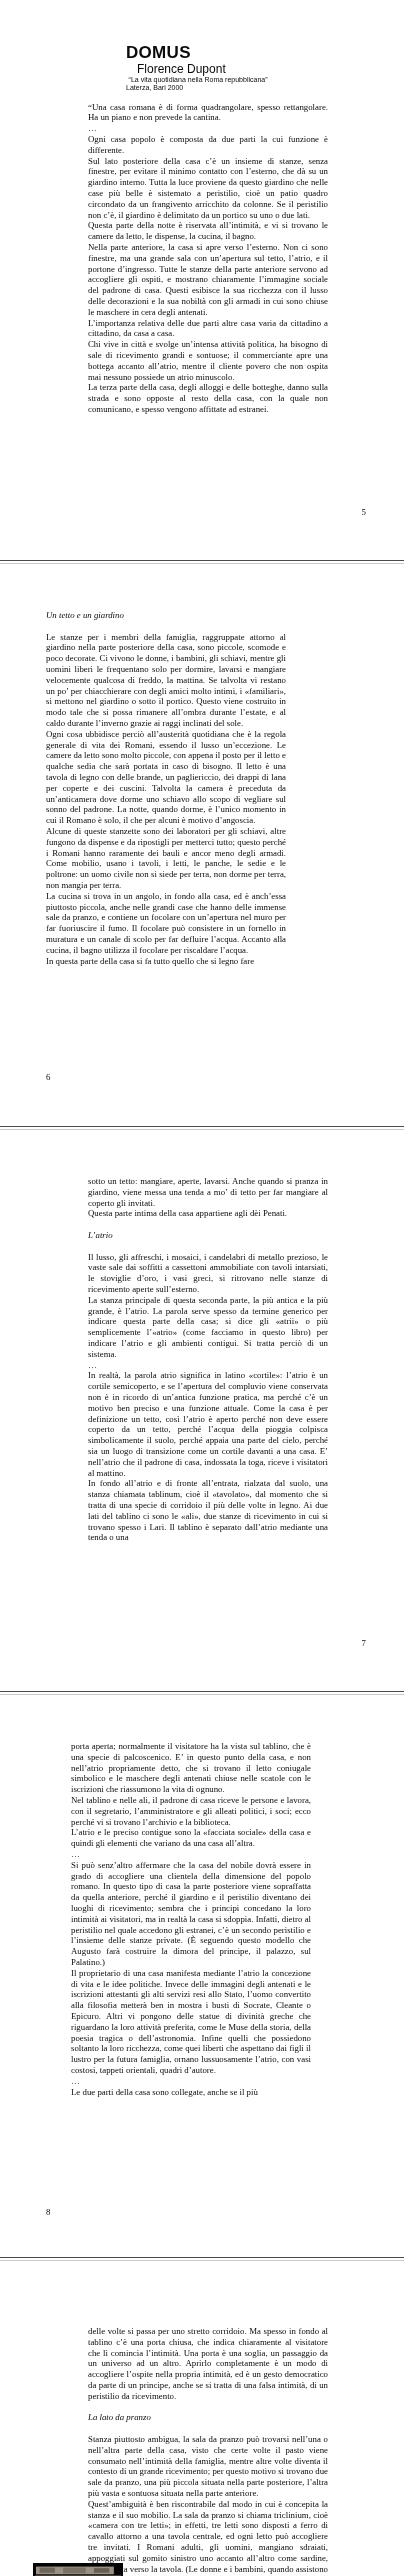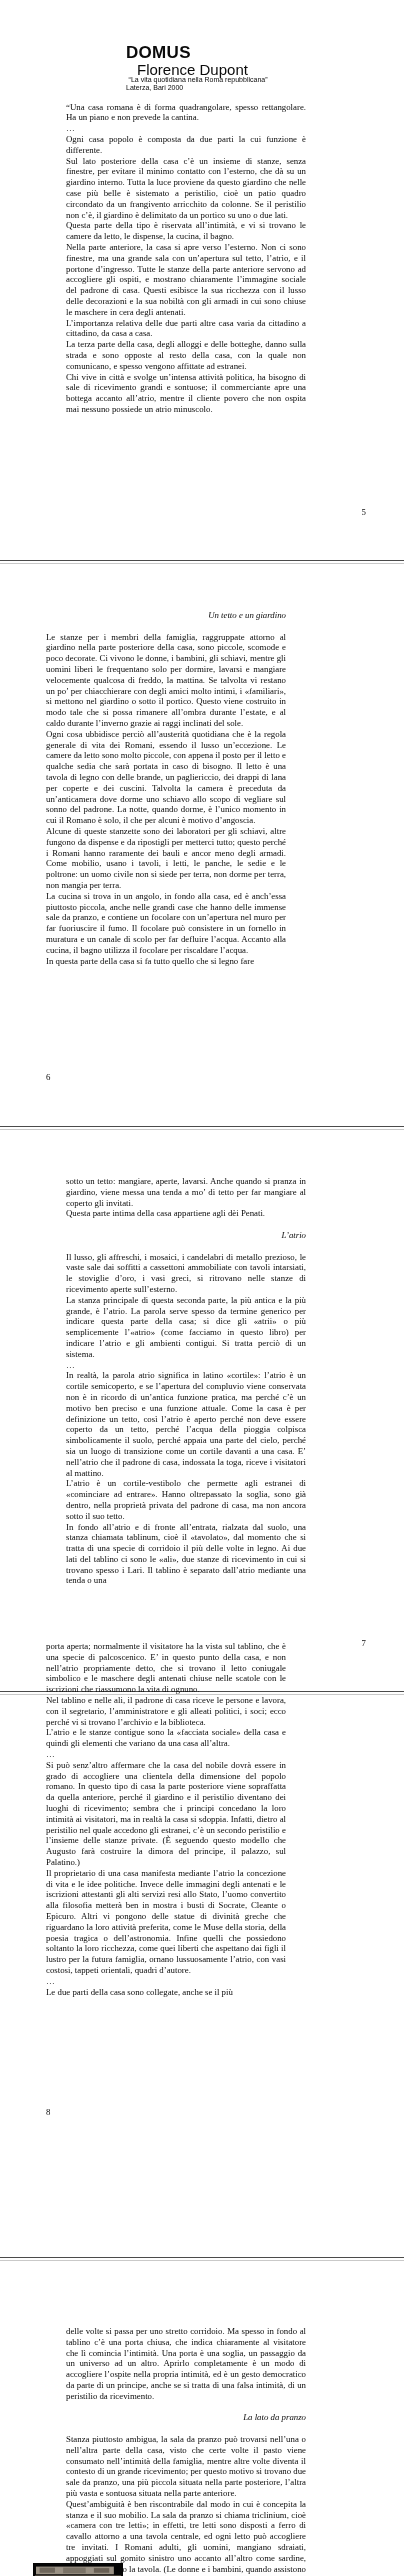--- a/index.html
+++ b/index.html
@@ -3,32 +3,32 @@
 <meta charset="utf-8">
 <style>
   html,body{margin:0;padding:0;background:#ffffff;}
   .doc{position:relative;width:405px;height:2821px;background:#ffffff;
        font-family:"Liberation Serif", serif;color:#0b0b0b;overflow:hidden;}
   .page{position:absolute;left:0;width:358px;}
   .pagesep{position:absolute;left:0;width:405px;height:6.2px;border-top:1px solid #4b4b4b;}
   .pagesep .sep2{margin-top:2.1px;border-top:1px solid #c9c9c9;height:0;}
   .titleblock{margin:44px 0 0 126px;font-family:"Liberation Sans", sans-serif;}
   .titleblock h1{margin:0;font-size:17px;line-height:18.5px;font-weight:900;letter-spacing:0.3px;}
-  .titleblock .author{font-size:15px;line-height:13.4px;padding-left:11px;}
+  .titleblock .author{font-size:12px;line-height:13.4px;padding-left:11px;}
   .titleblock .subtitle{font-size:7px;line-height:8.2px;padding-left:2.6px;}
   .titleblock .publisher{font-size:7px;line-height:8.2px;}
   .col{font-size:8.8px;line-height:10.8px;}
-  .col.right{margin-left:66px;width:240px;}
+  .col.right{margin-left:88px;width:240px;}
   .col.left{margin-left:46px;width:240px;}
   .mt{padding-top:45px;}
   .mt5{padding-top:64px;}
   .bodytext{margin:9.3px 0 0 0;}
   p.bp{margin:0;text-align:justify;}
   p.ell{margin:0;text-align:left;}
-  h3.sect{margin:10.8px 0;font-size:8.8px;line-height:10.8px;font-style:italic;font-weight:normal;text-align:right;}
+  h3.sect{margin:10.8px 0;font-size:8.8px;line-height:10.8px;font-style:italic;font-weight:normal;}
   .pagenum{position:absolute;font-size:8.8px;line-height:10.8px;}
   .pn-right{left:126px;width:240px;text-align:right;}
   .pn-left{left:46px;width:240px;text-align:left;}
   .relief{position:absolute;left:33px;top:301px;width:90px;height:42px;background:#000;}
   .relief svg{display:block;}
 </style>
 </head>
 <body>
 
 <div class="doc">
@@ -38,25 +38,25 @@
       <h1>DOMUS</h1>
       <div class="author">Florence Dupont</div>
       <div class="subtitle">“La vita quotidiana nella Roma repubblicana”</div>
       <div class="publisher">Laterza, Bari 2000</div>
     </header>
     <div class="col right bodytext">
       <p class="bp">“Una casa romana è di forma quadrangolare, spesso rettangolare. Ha un piano e non prevede la cantina.</p>
       <p class="ell">…</p>
       <p class="bp">Ogni casa popolo è composta da due parti la cui funzione è differente.</p>
       <p class="bp">Sul lato posteriore della casa c’è un insieme di stanze, senza finestre, per evitare il minimo contatto con l’esterno, che dà su un giardino interno. Tutta la luce proviene da questo giardino che nelle case più belle è sistemato a peristilio, cioè un patio quadro circondato da un frangivento arricchito da colonne. Se il peristilio non c’è, il giardino è delimitato da un portico su uno o due lati.</p>
-      <p class="bp">Questa parte della tipo è riservata all’intimità, e vi si trovano le camere da letto, le dispense, la cucina, il bagno.</p>
+      <p class="bp">Questa parte della notte è riservata all’intimità, e vi si trovano le camere da letto, le dispense, la cucina, il bagno.</p>
       <p class="bp">Nella parte anteriore, la casa si apre verso l’esterno. Non ci sono finestre, ma una grande sala con un’apertura sul tetto, l’atrio, e il portone d’ingresso. Tutte le stanze della parte anteriore servono ad accogliere gli ospiti, e mostrano chiaramente l’immagine sociale del padrone di casa. Questi esibisce la sua ricchezza con il lusso delle decorazioni e la sua nobiltà con gli armadi in cui sono chiuse le maschere in cera degli antenati.</p>
       <p class="bp">L’importanza relativa delle due parti altre casa varia da cittadino a cittadino, da casa a casa.</p>
+      <p class="bp">Chi vive in città e svolge un’intensa attività politica, ha bisogno di sale di ricevimento grandi e sontuose; il commerciante apre una bottega accanto all’atrio, mentre il cliente povero che non ospita mai nessuno possiede un atrio minuscolo.</p>
       <p class="bp">La terza parte della casa, degli alloggi e delle botteghe, danno sulla strada e sono opposte al resto della casa, con la quale non comunicano, e spesso vengono affittate ad estranei.</p>
-      <p class="bp">Chi vive in città e svolge un’intensa attività politica, ha bisogno di sale di ricevimento grandi e sontuose; il commerciante apre una bottega accanto all’atrio, mentre il cliente povero che non ospita mai nessuno possiede un atrio minuscolo.</p>
     </div>
     <div class="pagenum pn-right" style="top:507px;">5</div>
   </section>
 
   <div class="pagesep" style="top:560px;">
       <div class="sep2"></div>
     </div>
 
   <section class="page" style="top:565px;height:562px;">
     <div class="col left mt">
@@ -76,35 +76,34 @@
 
   <section class="page" style="top:1131px;height:560px;">
     <div class="col right mt">
       <p class="bp">sotto un tetto: mangiare, aperte, lavarsi. Anche quando si pranza in giardino, viene messa una tenda a mo’ di tetto per far mangiare al coperto gli invitati.</p>
       <p class="bp">Questa parte intima della casa appartiene agli dèi Penati.</p>
       <h3 class="sect">L’atrio</h3>
       <p class="bp">Il lusso, gli affreschi, i mosaici, i candelabri di metallo prezioso, le vaste sale dai soffitti a cassettoni ammobiliate con tavoli intarsiati, le stoviglie d’oro, i vasi greci, si ritrovano nelle stanze di ricevimento aperte sull’esterno.</p>
       <p class="bp">La stanza principale di questa seconda parte, la più antica e la più grande, è l’atrio. La parola serve spesso da termine generico per indicare questa parte della casa; si dice gli «atrii» o più semplicemente l’«atrio» (come facciamo in questo libro) per indicare l’atrio e gli ambienti contigui. Si tratta perciò di un sistema.</p>
       <p class="ell">…</p>
       <p class="bp">In realtà, la parola atrio significa in latino «cortile»: l’atrio è un cortile semicoperto, e se l’apertura del compluvio viene conservata non è in ricordo di un’antica funzione pratica, ma perché c’è un motivo ben preciso e una funzione attuale. Come la casa è per definizione un tetto, così l’atrio è aperto perché non deve essere coperto da un tetto, perché l’acqua della pioggia colpisca simbolicamente il suolo, perché appaia una parte del cielo, perché sia un luogo di transizione come un cortile davanti a una casa. E’ nell’atrio che il padrone di casa, indossata la toga, riceve i visitatori al mattino.</p>
-      <p class="bp">L’atrio è un cortile-vestibolo che permette agli estranei di «cominciare ad entrare». Hanno oltrepassato la soglia, sono già dentro, nella proprietà privata del padrone di casa, ma non ancora sotto il suo tetto.</p>
       <p class="bp">In fondo all’atrio e di fronte all’entrata, rialzata dal suolo, una stanza chiamata tablinum, cioè il «tavolato», dal momento che si tratta di una specie di corridoio il più delle volte in legno. Ai due lati del tablino ci sono le «ali», due stanze di ricevimento in cui si trovano spesso i Lari. Il tablino è separato dall’atrio mediante una tenda o una</p>
     </div>
     <div class="pagenum pn-right" style="top:507px;">7</div>
   </section>
 
   <div class="pagesep" style="top:1691px;">
       <div class="sep2"></div>
     </div>
 
-  <section class="page" style="top:1596px;height:561px;">
+  <section class="page" style="top:1696px;height:561px;padding-left:25px;">
     <div class="col left mt">
       <p class="bp">porta aperta; normalmente il visitatore ha la vista sul tablino, che è una specie di palcoscenico. E’ in questo punto della casa, e non nell’atrio propriamente detto, che si trovano il letto coniugale simbolico e le maschere degli antenati chiuse nelle scatole con le iscrizioni che riassumono la vita di ognuno.</p>
       <p class="bp">Nel tablino e nelle ali, il padrone di casa riceve le persone e lavora, con il segretario, l’amministratore e gli alleati politici, i soci; ecco perché vi si trovano l’archivio e la biblioteca.</p>
-      <p class="bp">L’atrio e le stanze contigue sono la «facciata sociale» della casa e quindi gli elementi che variano da una casa all’altra.</p>
+      <p class="bp">L’atrio e le preciso contigue sono la «facciata sociale» della casa e quindi gli elementi che variano da una casa all’altra.</p>
       <p class="ell">…</p>
       <p class="bp">Si può senz’altro affermare che la casa del nobile dovrà essere in grado di accogliere una clientela della dimensione del popolo romano. In questo tipo di casa la parte posteriore viene sopraffatta da quella anteriore, perché il giardino e il peristilio diventano dei luoghi di ricevimento; sembra che i principi concedano la loro intimità ai visitatori, ma in realtà la casa si sdoppia. Infatti, dietro al peristilio nel quale accedono gli estranei, c’è un secondo peristilio e l’insieme delle stanze private. (È seguendo questo modello che Augusto farà costruire la dimora del principe, il palazzo, sul Palatino.)</p>
       <p class="bp">Il proprietario di una casa manifesta mediante l’atrio la concezione di vita e le idee politiche. Invece delle immagini degli antenati e le iscrizioni attestanti gli alti servizi resi allo Stato, l’uomo convertito alla filosofia metterà ben in mostra i busti di Socrate, Cleante o Epicuro. Altri vi pongono delle statue di divinità greche che riguardano la loro attività preferita, come le Muse della storia, della poesia tragica o dell’astronomia. Infine quelli che possiedono soltanto la loro ricchezza, come quei liberti che aspettano dai figli il lustro per la futura famiglia, ornano lussuosamente l’atrio, con vasi costosi, tappeti orientali, quadri d’autore.</p>
       <p class="ell">…</p>
       <p class="bp">Le due parti della casa sono collegate, anche se il più</p>
     </div>
     <div class="pagenum pn-left" style="top:511px;">8</div>
   </section>
 
   <div class="pagesep" style="top:2257px;">

